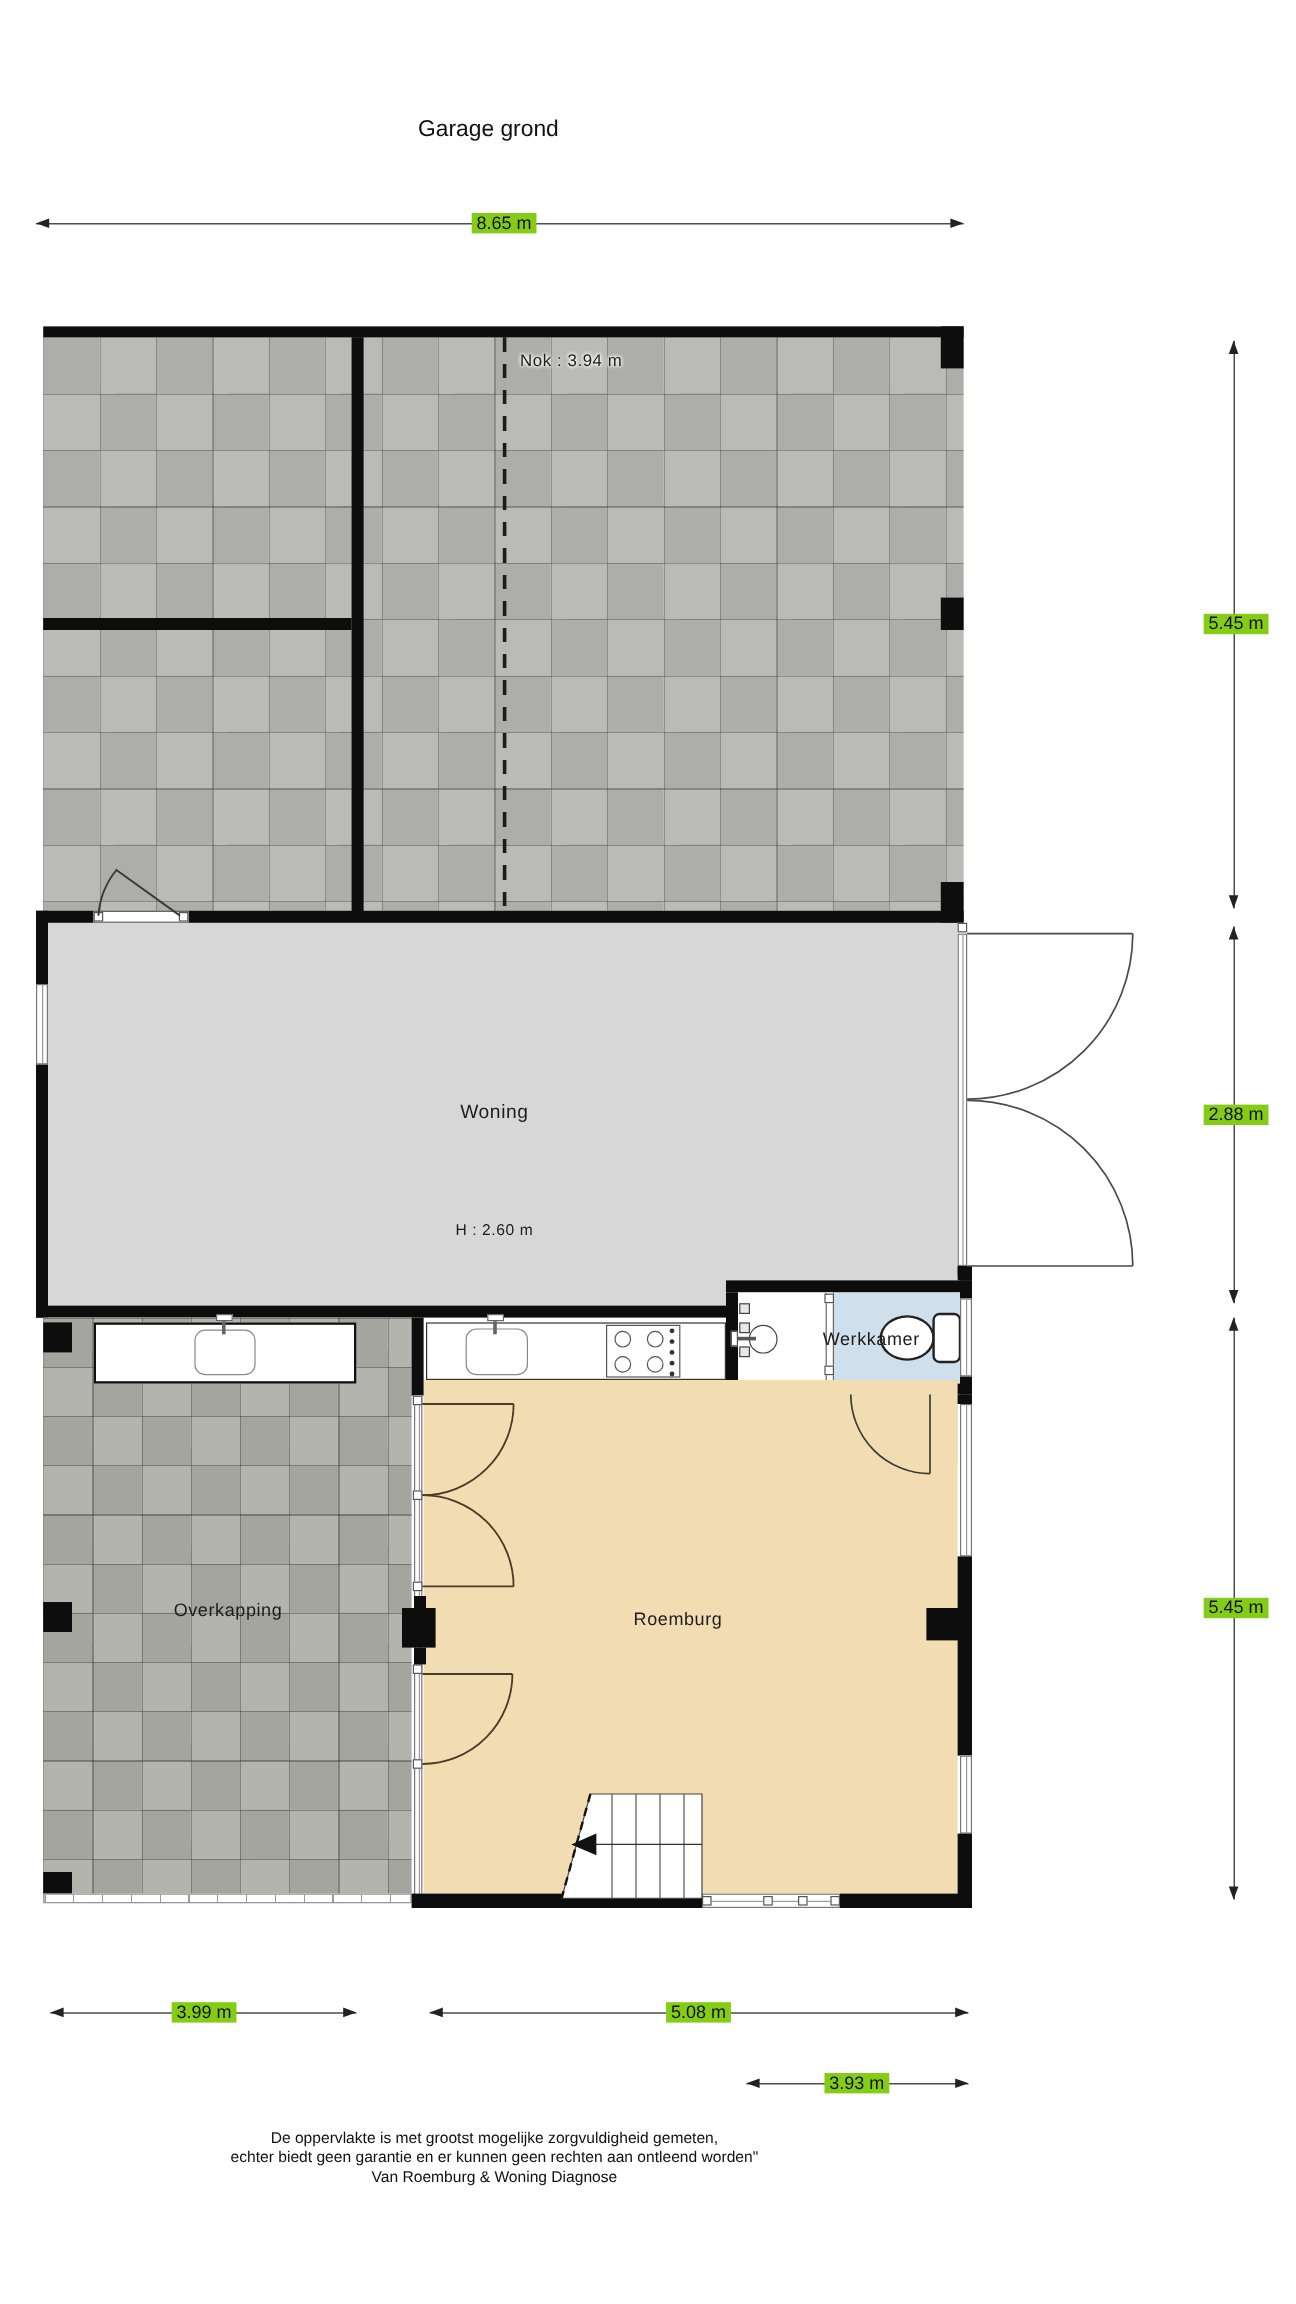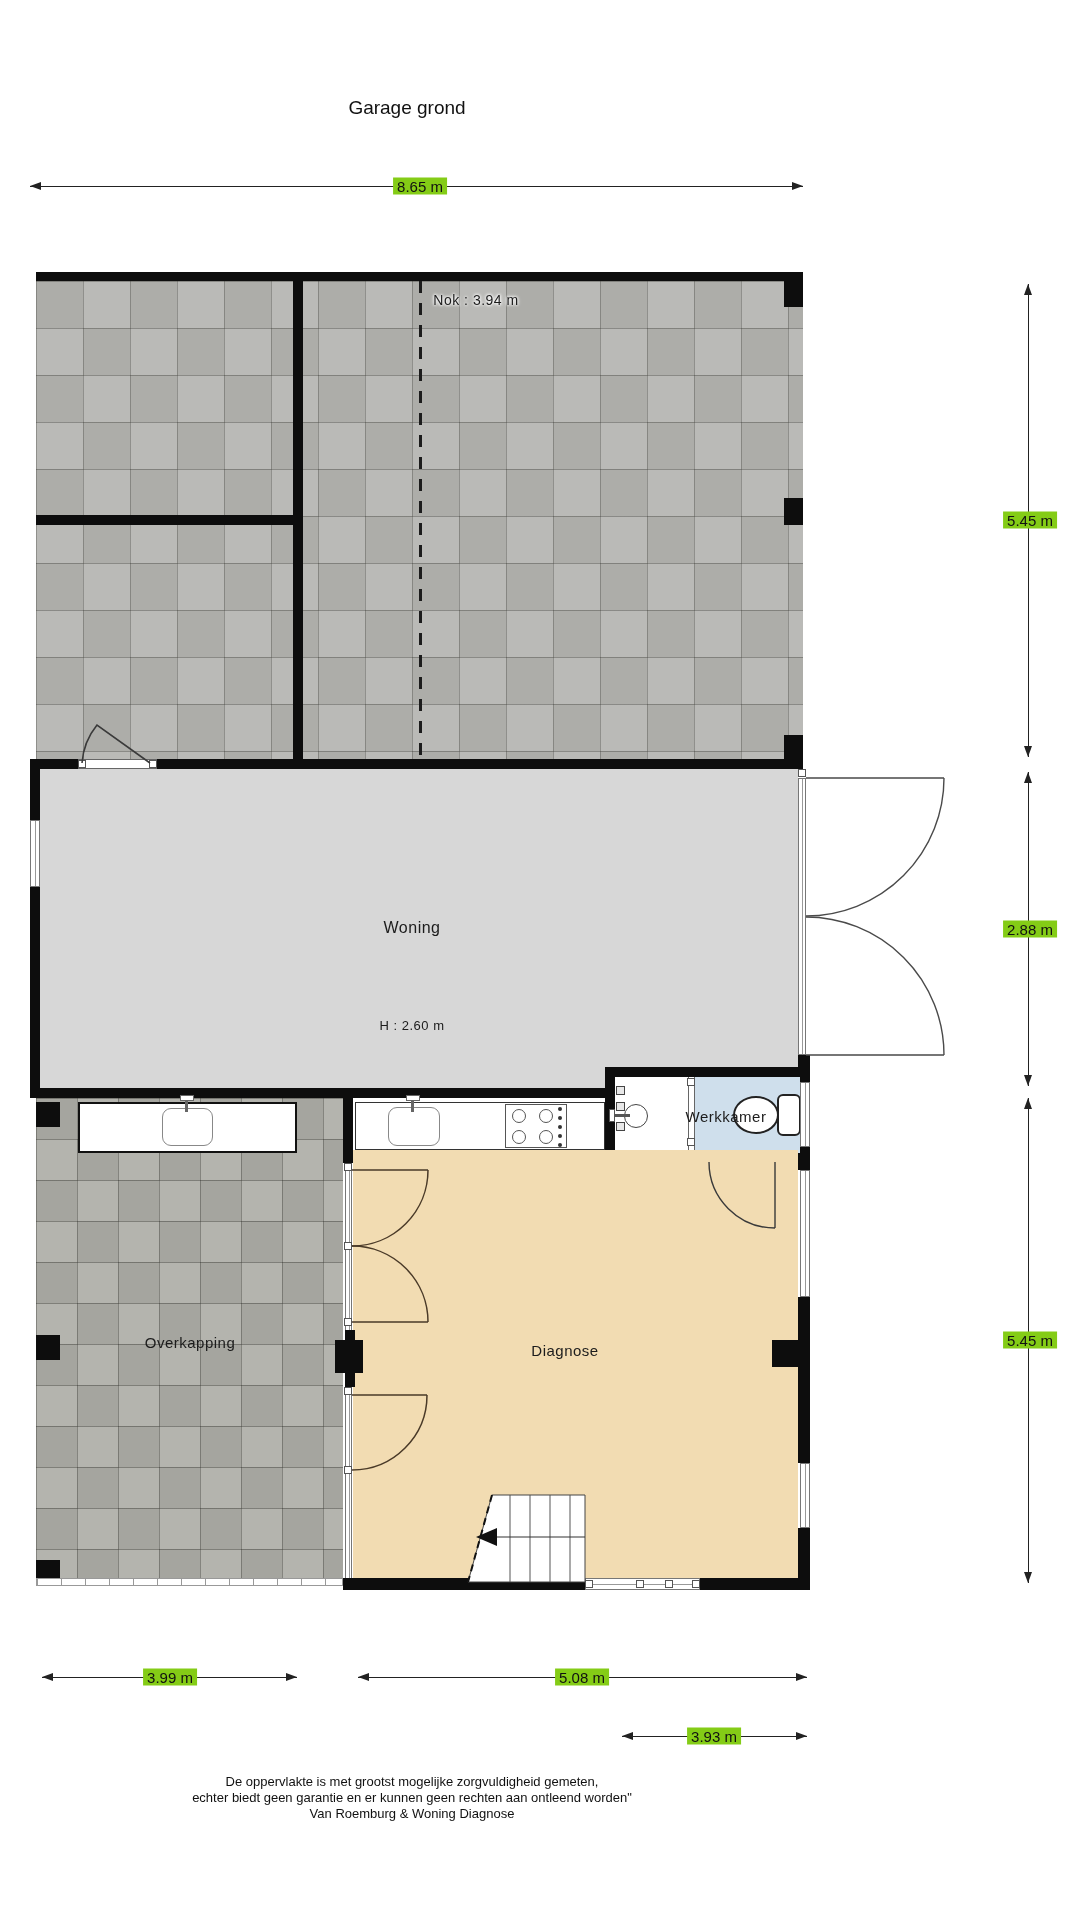--- a/index.html
+++ b/index.html
@@ -141,21 +141,21 @@
 <div class="wall" style="left:343px;top:1098px;width:10px;height:65px;"></div>
 <div class="win-v" style="left:345px;top:1163px;width:7px;height:417px;"></div>
 <div class="hg" style="left:344px;top:1163px;"></div>
 <div class="hg" style="left:344px;top:1242px;"></div>
 <div class="hg" style="left:344px;top:1318px;"></div>
 <div class="hg" style="left:344px;top:1387px;"></div>
 <div class="hg" style="left:344px;top:1466px;"></div>
 <div class="wall" style="left:335px;top:1340px;width:28px;height:33px;"></div>
 <div class="wall" style="left:345px;top:1330px;width:10px;height:10px;"></div>
 <div class="wall" style="left:345px;top:1373px;width:10px;height:14px;"></div>
-<div class="lbl" style="left:565px;top:1350px;">Diagnose</div>
+<div class="lbl" style="left:565px;top:1350px;">Roemburg</div>
 
 <div class="wall" style="left:798px;top:1162px;width:12px;height:8px;"></div>
 <div class="win-v" style="left:800px;top:1170px;width:10px;height:127px;"></div>
 <div class="wall" style="left:798px;top:1297px;width:12px;height:166px;"></div>
 <div class="wall" style="left:772px;top:1340px;width:28px;height:27px;"></div>
 <div class="win-v" style="left:800px;top:1463px;width:10px;height:65px;"></div>
 <div class="wall" style="left:798px;top:1528px;width:12px;height:62px;"></div>
 
 <div class="wall" style="left:343px;top:1578px;width:242px;height:12px;"></div>
 <div class="win-h" style="left:585px;top:1578px;width:115px;height:12px;"></div>

